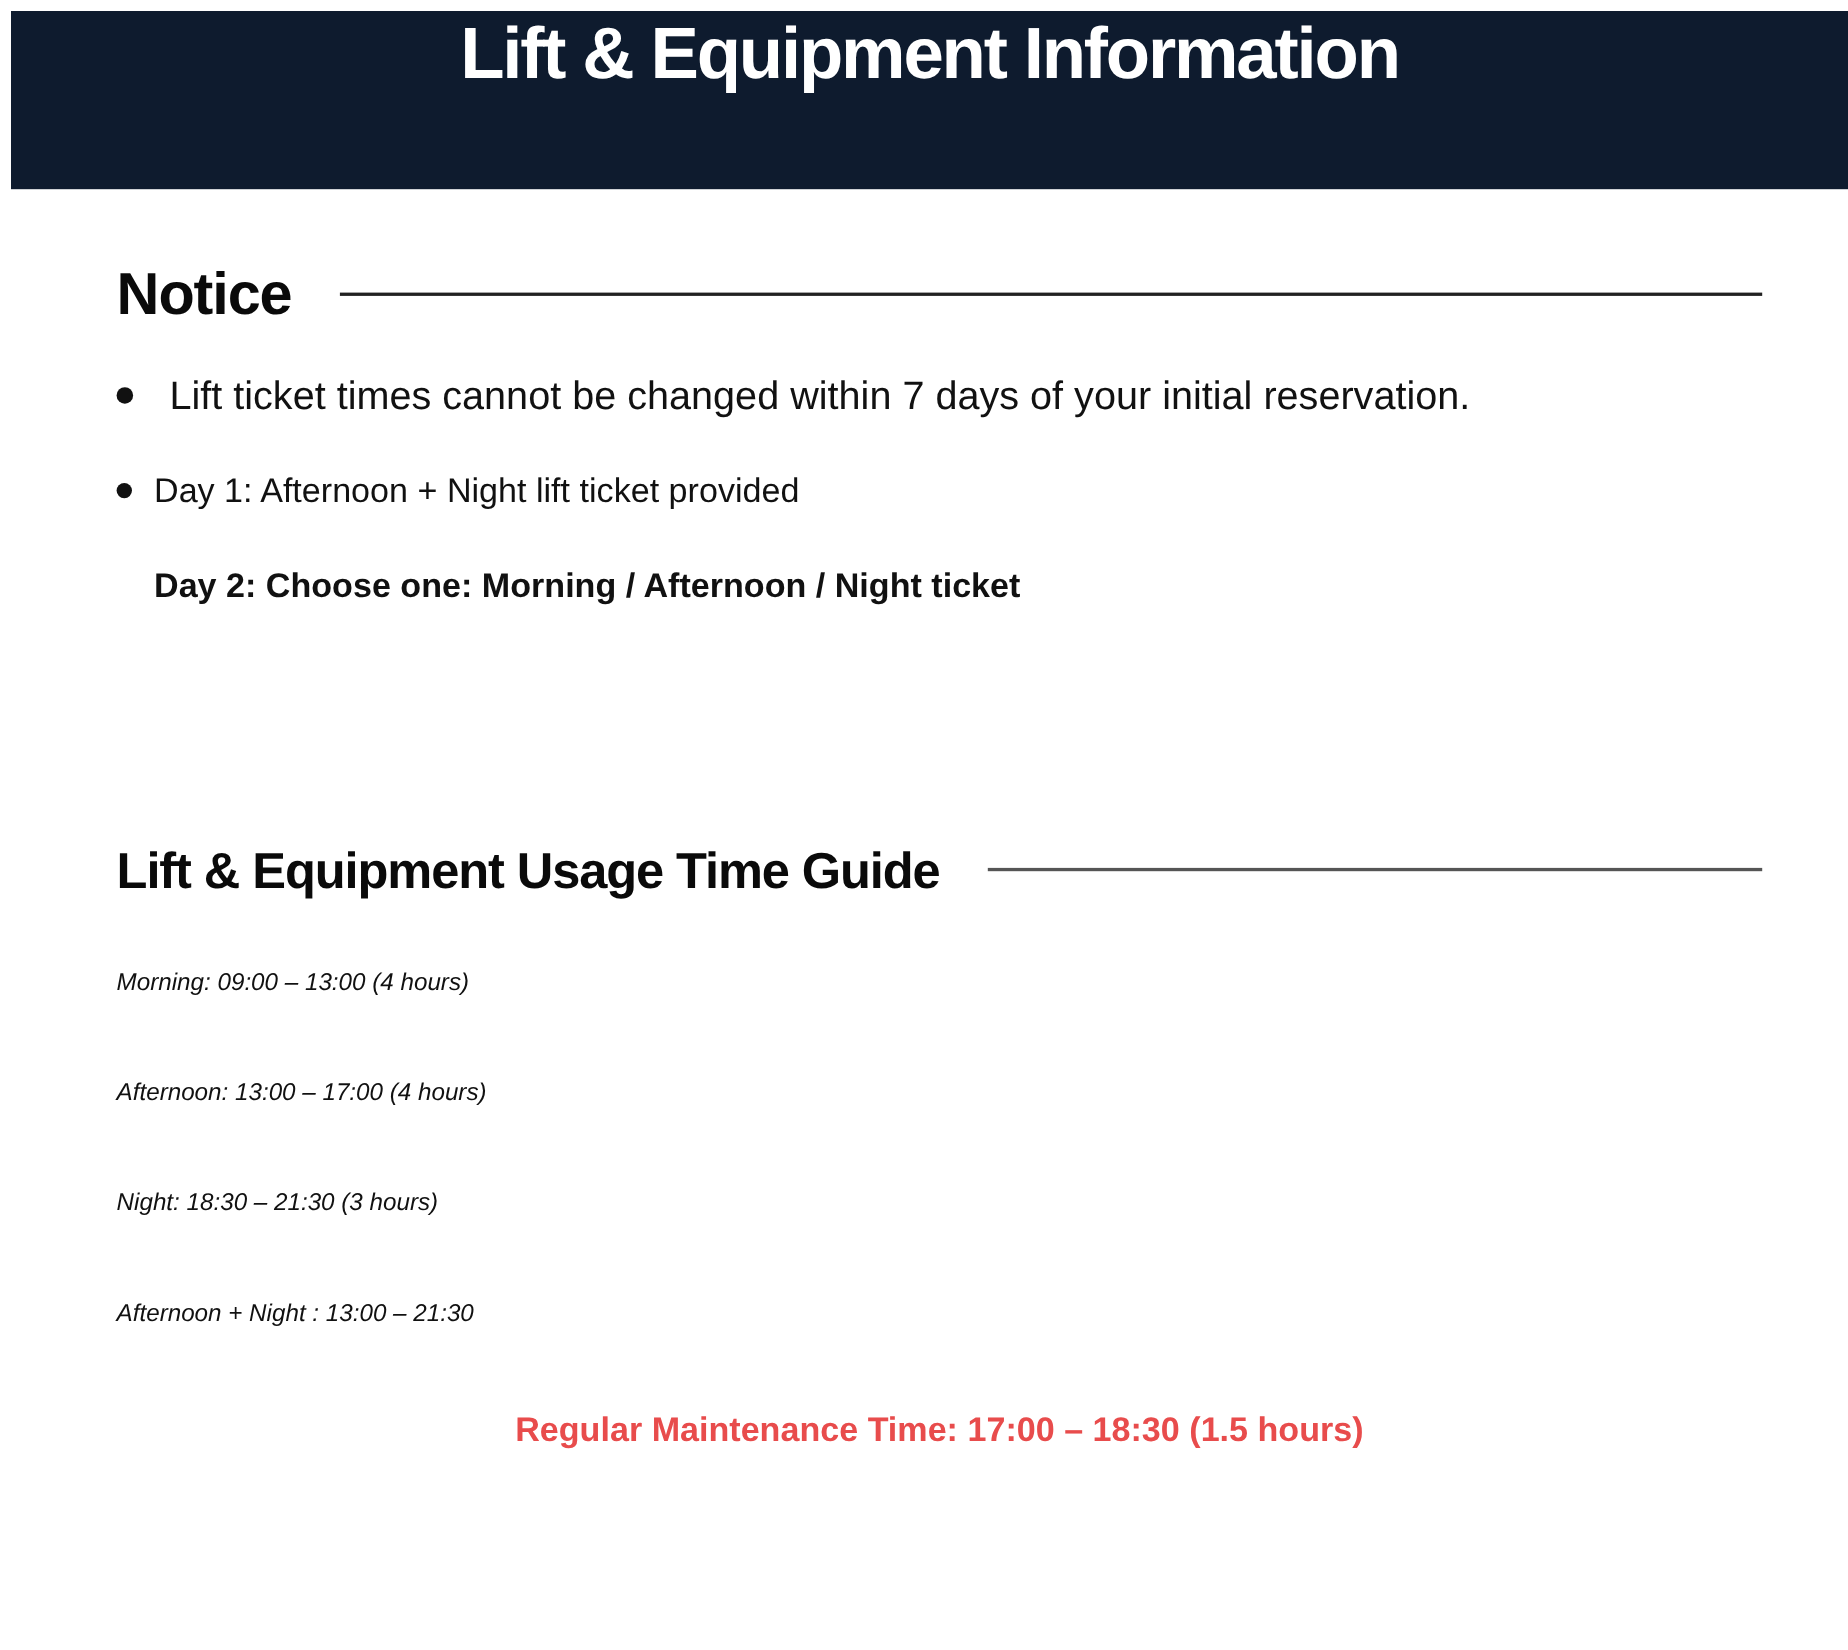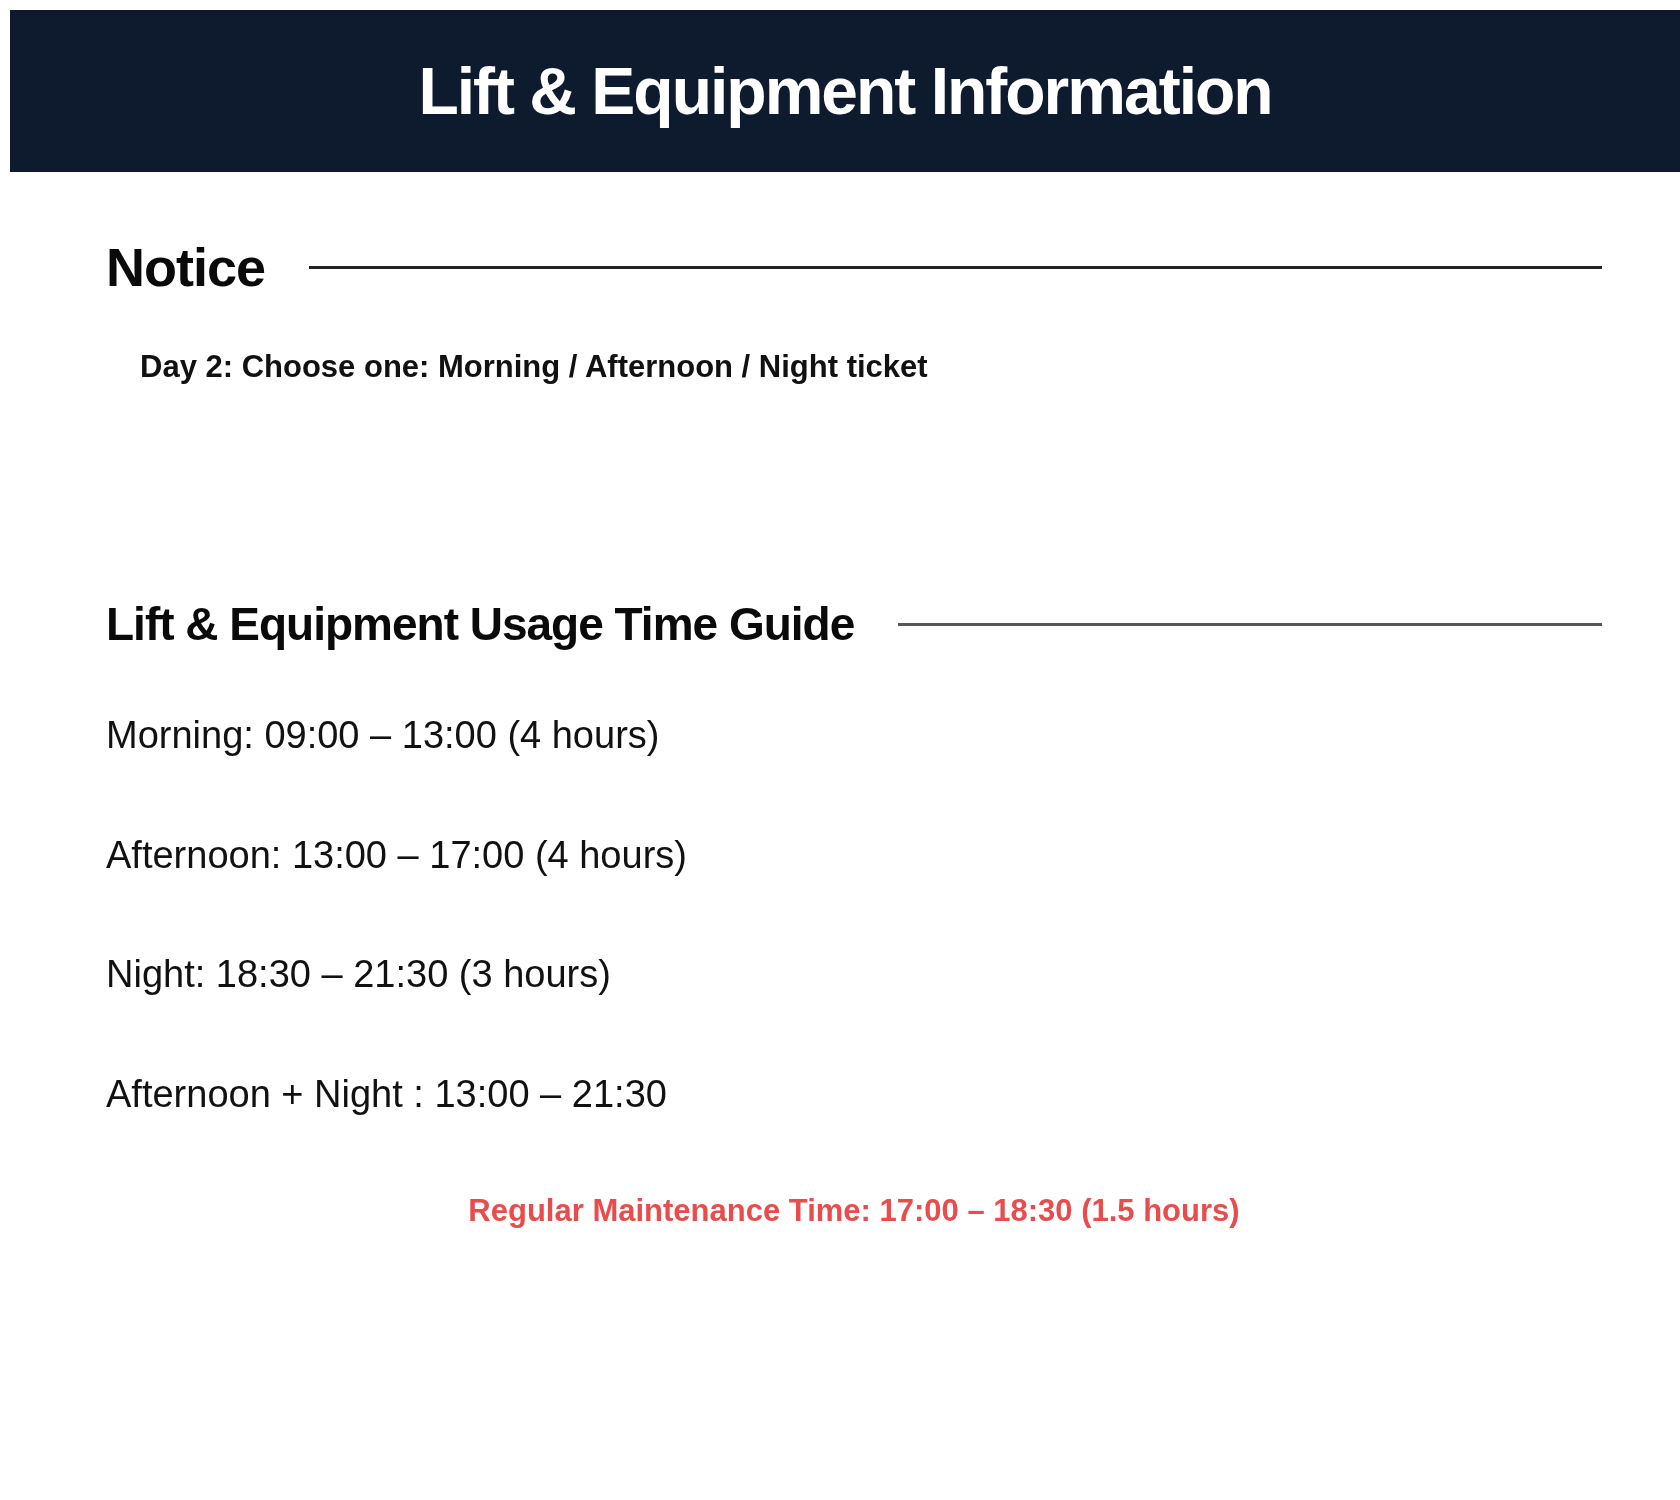--- a/index.html
+++ b/index.html
@@ -10,21 +10,20 @@
     overflow: hidden;
     font-family: "Liberation Sans", "DejaVu Sans", sans-serif;
     color: #111111;
   }
   .banner {
     margin: 10px 0 0 10px;
     width: 1670px;
     height: 162px;
     background: #0e1b2e;
     display: flex;
-    align-items: center;
     justify-content: center;
   }
   .banner h1 {
     color: #ffffff;
     font-size: 66px;
     font-weight: 800;
     letter-spacing: -2px;
   }
   main {
     padding: 0 78px 0 106px;
@@ -82,25 +81,26 @@
   }
   li.bullet-small .bullet-dot { width: 14px; height: 14px; margin-top: 12px; }
   .subline {
     font-size: 31px;
     font-weight: 700;
     line-height: 1.2;
     margin: 50px 0 0 34px;
     color: #111111;
   }
   .time-line {
-    font-size: 38px;
+    font-size: 22px;
     font-weight: 500;
     line-height: 1.2;
     color: #111111;
     margin-top: 74px;
+    font-style: italic;
   }
   .time-line.first { margin-top: 62px; }
   .maintenance-line {
     font-size: 31px;
     font-weight: 700;
     line-height: 1.2;
     margin-top: 74px;
     text-align: center;
   }
 </style>
@@ -112,20 +112,30 @@
 </header>
 
 <main>
 
   <section>
     <div class="heading-row notice-heading-row">
       <h2>Notice</h2>
       <div class="rule rule-dark"></div>
     </div>
 
+    <ul class="notice-list">
+      <li class="bullet-big">
+        <span class="bullet-dot"></span>
+        <span class="li-text">Lift ticket times cannot be changed within 7 days of your initial reservation.</span>
+      </li>
+      <li class="bullet-small">
+        <span class="bullet-dot"></span>
+        <span class="li-text">Day 1: Afternoon + Night lift ticket provided</span>
+      </li>
+    </ul>
 
     <p class="subline">Day 2: Choose one: Morning / Afternoon / Night ticket</p>
   </section>
 
   <section>
     <div class="heading-row usage-heading-row">
       <h2>Lift &amp; Equipment Usage Time Guide</h2>
       <div class="rule rule-gray"></div>
     </div>
 

